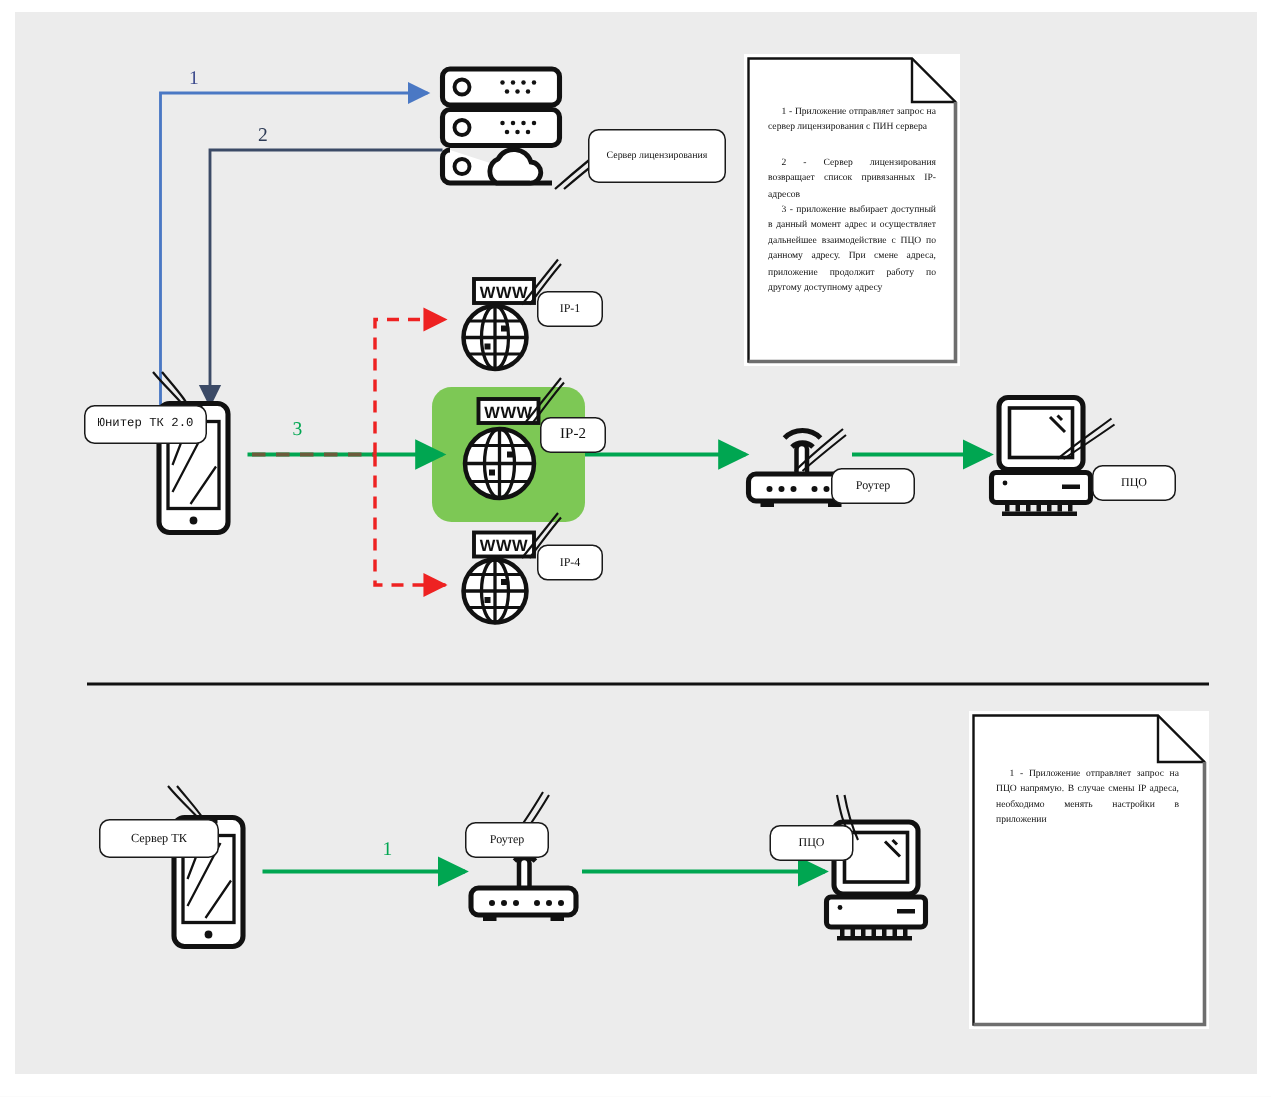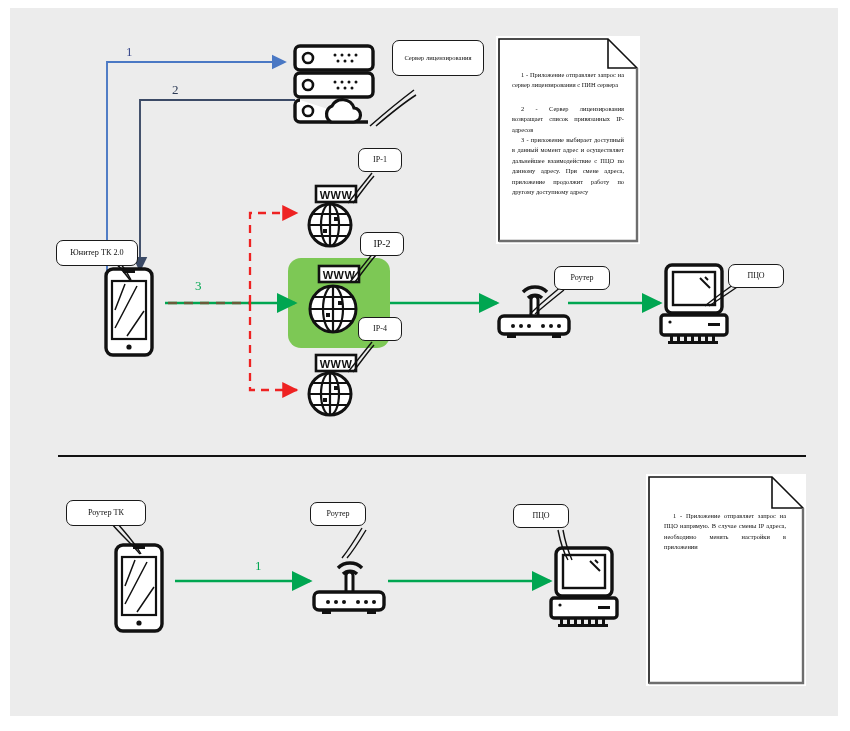--- a/index.html
+++ b/index.html
@@ -1,21 +1,21 @@
 <!DOCTYPE html>
 <html><head>
 <meta charset="utf-8">
 <style>
   html,body{margin:0;padding:0;background:#ffffff;}
   body{width:850px;height:731px;font-family:"Liberation Serif",serif;}
   #canvas{position:absolute;left:10px;top:8px;width:828px;height:708px;background:#ececec;}
   .abs{position:absolute;}
   .lbl{position:absolute;background:#ffffff;border:1.4px solid #1a1a1a;border-radius:7px;
        display:flex;align-items:center;justify-content:center;text-align:left;
-       font-family:"Liberation Serif",serif;color:#111;line-height:1.15;z-index:6;}
+       font-family:"Liberation Serif",serif;color:#111;line-height:1.15;z-index:6;margin-top:46px;}
   .callout{position:absolute;z-index:5;overflow:visible;}
   .num{position:absolute;font-family:"Liberation Serif",serif;font-size:13px;z-index:6;}
   .doc{position:absolute;background:#fff;z-index:4;}
   .doctext{position:absolute;font-family:"Liberation Serif",serif;font-size:6.4px;
            color:#111;line-height:1.62;text-align:justify;text-indent:9px;z-index:5;}
   .greenbox{position:absolute;background:#7dc855;border-radius:13px;z-index:1;}
   .divider{position:absolute;background:#111;height:1.6px;z-index:3;}
   svg{overflow:visible;}
 </style>
 </head>
@@ -60,21 +60,21 @@
     <rect x="3" y="3" width="46" height="86" rx="7" fill="#fff" stroke="#111" stroke-width="3.4"></rect>
     <rect x="9" y="15" width="34" height="58" fill="#fff" stroke="#111" stroke-width="2.2"></rect>
     <line x1="20" y1="5.5" x2="32" y2="5.5" stroke="#111" stroke-width="3"></line>
     <circle cx="26" cy="81" r="2.6" fill="#111"></circle>
     <path d="M12,44 L22,18 M12,62 L34,20 M24,70 L41,45" stroke="#111" stroke-width="1.5" fill="none"></path>
   </svg>
   <svg class="callout" style="left:80px;top:238px;width:60px;height:40px;" viewBox="0 0 60 40">
     <path d="M12,2 C22,14 30,20 40,34" stroke="#111" stroke-width="1.5" fill="none"></path>
     <path d="M18,2 C27,13 34,20 41,34" stroke="#111" stroke-width="1.5" fill="none"></path>
   </svg>
-  <div class="lbl" style="left:46px;top:232px;width:80px;height:24px;font-size:8.2px;">Юнитер ТК 2.0</div>
+  <div class="lbl" style="left:46px;top:216px;width:80px;height:24px;font-size:8.2px;font-family:Liberation Mono, monospace;">Юнитер ТК 2.0</div>
 
   <svg class="abs" style="left:280px;top:35px;width:100px;height:88px;z-index:3;" viewBox="0 0 100 88">
     <rect x="5" y="3" width="78" height="24" rx="5" fill="#fff" stroke="#111" stroke-width="3.4"></rect>
     <rect x="5" y="30" width="78" height="24" rx="5" fill="#fff" stroke="#111" stroke-width="3.4"></rect>
     <path d="M10,57 a5,5 0 0 0 -5,5 v12 a5,5 0 0 0 5,5 h68" fill="#fff" stroke="#111" stroke-width="3.4"></path>
     <circle cx="18" cy="15" r="5" fill="#fff" stroke="#111" stroke-width="2.6"></circle>
     <circle cx="18" cy="42" r="5" fill="#fff" stroke="#111" stroke-width="2.6"></circle>
     <circle cx="18" cy="68" r="5" fill="#fff" stroke="#111" stroke-width="2.6"></circle>
     <g fill="#111">
       <circle cx="45" cy="12" r="1.5"></circle>
@@ -227,21 +227,21 @@
     <rect x="3" y="3" width="46" height="86" rx="7" fill="#fff" stroke="#111" stroke-width="3.4"></rect>
     <rect x="9" y="15" width="34" height="58" fill="#fff" stroke="#111" stroke-width="2.2"></rect>
     <line x1="20" y1="5.5" x2="32" y2="5.5" stroke="#111" stroke-width="3"></line>
     <circle cx="26" cy="81" r="2.6" fill="#111"></circle>
     <path d="M12,44 L22,18 M12,62 L34,20 M24,70 L41,45" stroke="#111" stroke-width="1.5" fill="none"></path>
   </svg>
   <svg class="callout" style="left:92px;top:514px;width:56px;height:38px;" viewBox="0 0 56 38">
     <path d="M10,2 C20,14 28,20 38,32" stroke="#111" stroke-width="1.4" fill="none"></path>
     <path d="M16,2 C25,13 32,20 39,32" stroke="#111" stroke-width="1.4" fill="none"></path>
   </svg>
-  <div class="lbl" style="left:56px;top:492px;width:78px;height:24px;font-size:8.2px;">Роутер ТК</div>
+  <div class="lbl" style="left:56px;top:492px;width:78px;height:24px;font-size:8.2px;">Сервер ТК</div>
 
   <svg class="abs" style="left:300px;top:534px;width:78px;height:76px;z-index:3;" viewBox="0 0 78 76">
     <path d="M28,26 a17,17 0 0 1 24,0" fill="none" stroke="#111" stroke-width="3.4"></path>
     <path d="M33,32 a10,10 0 0 1 14,0" fill="none" stroke="#111" stroke-width="3.4"></path>
     <rect x="36" y="30" width="7" height="32" rx="3.5" fill="#fff" stroke="#111" stroke-width="3"></rect>
     <rect x="4" y="50" width="70" height="18" rx="5" fill="#fff" stroke="#111" stroke-width="3.4"></rect>
     <g fill="#111">
       <circle cx="18" cy="60" r="2"></circle>
         <circle cx="26" cy="60" r="2"></circle>
         <circle cx="34" cy="60" r="2"></circle>

